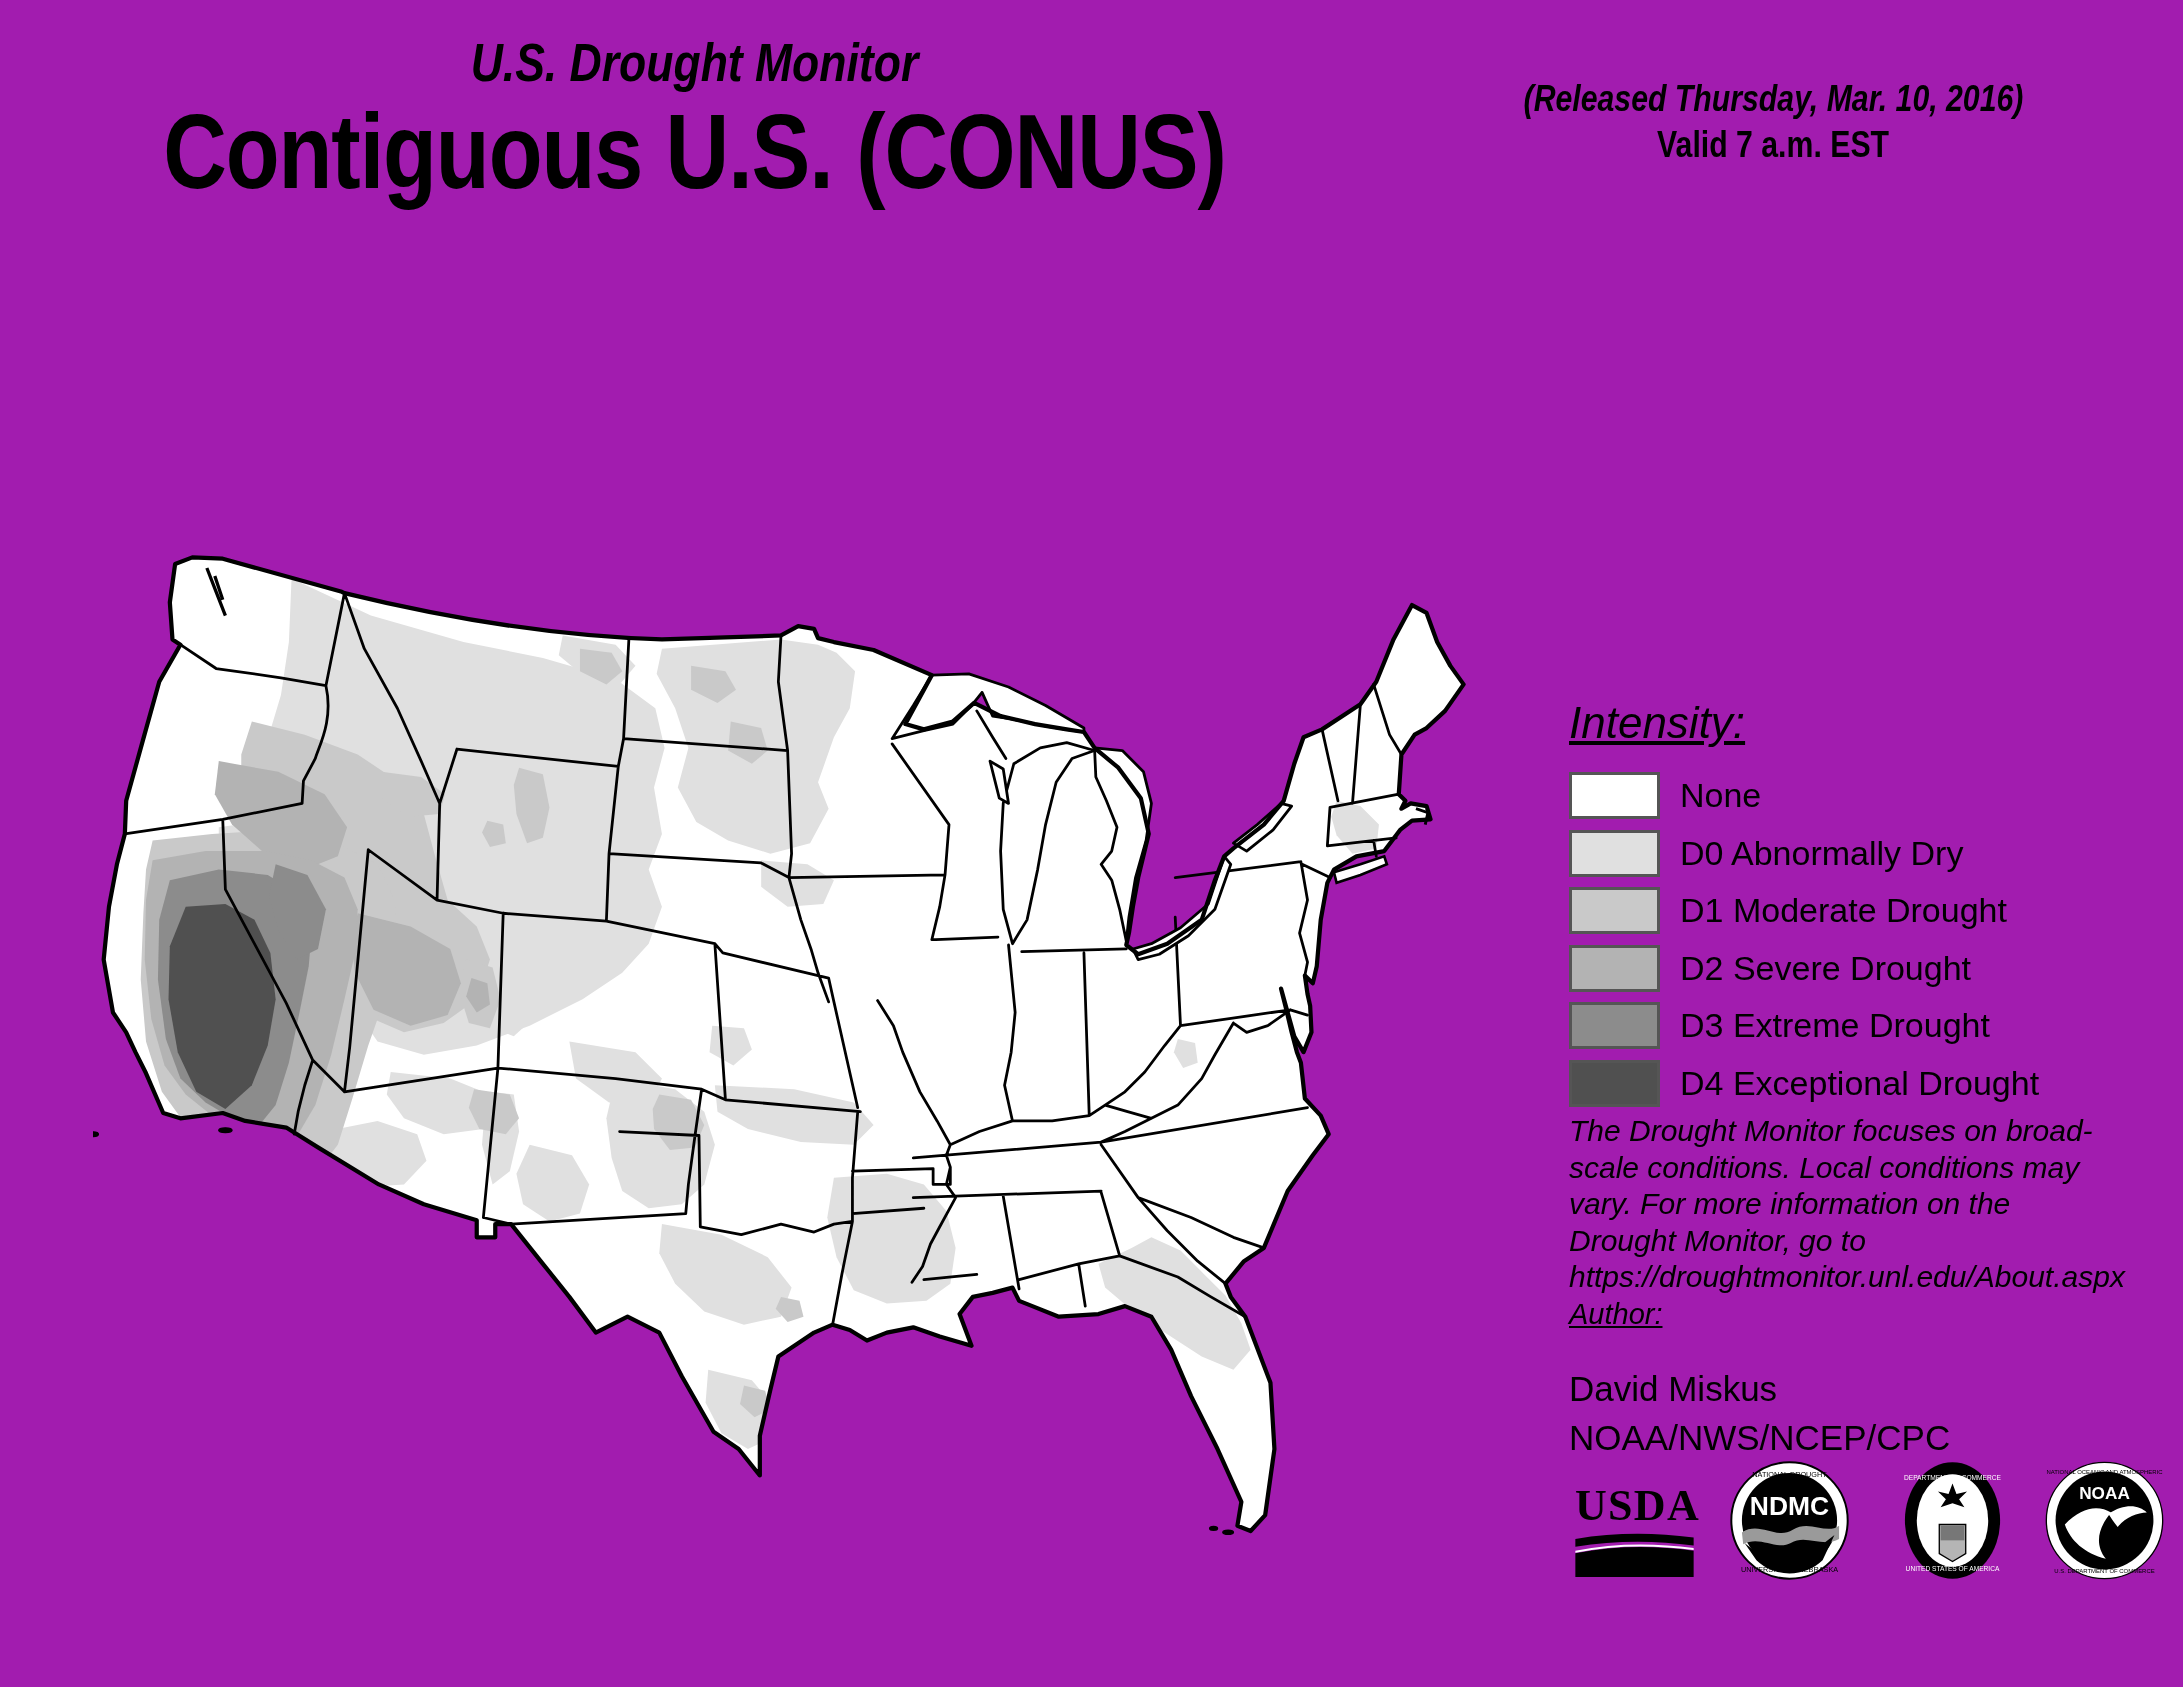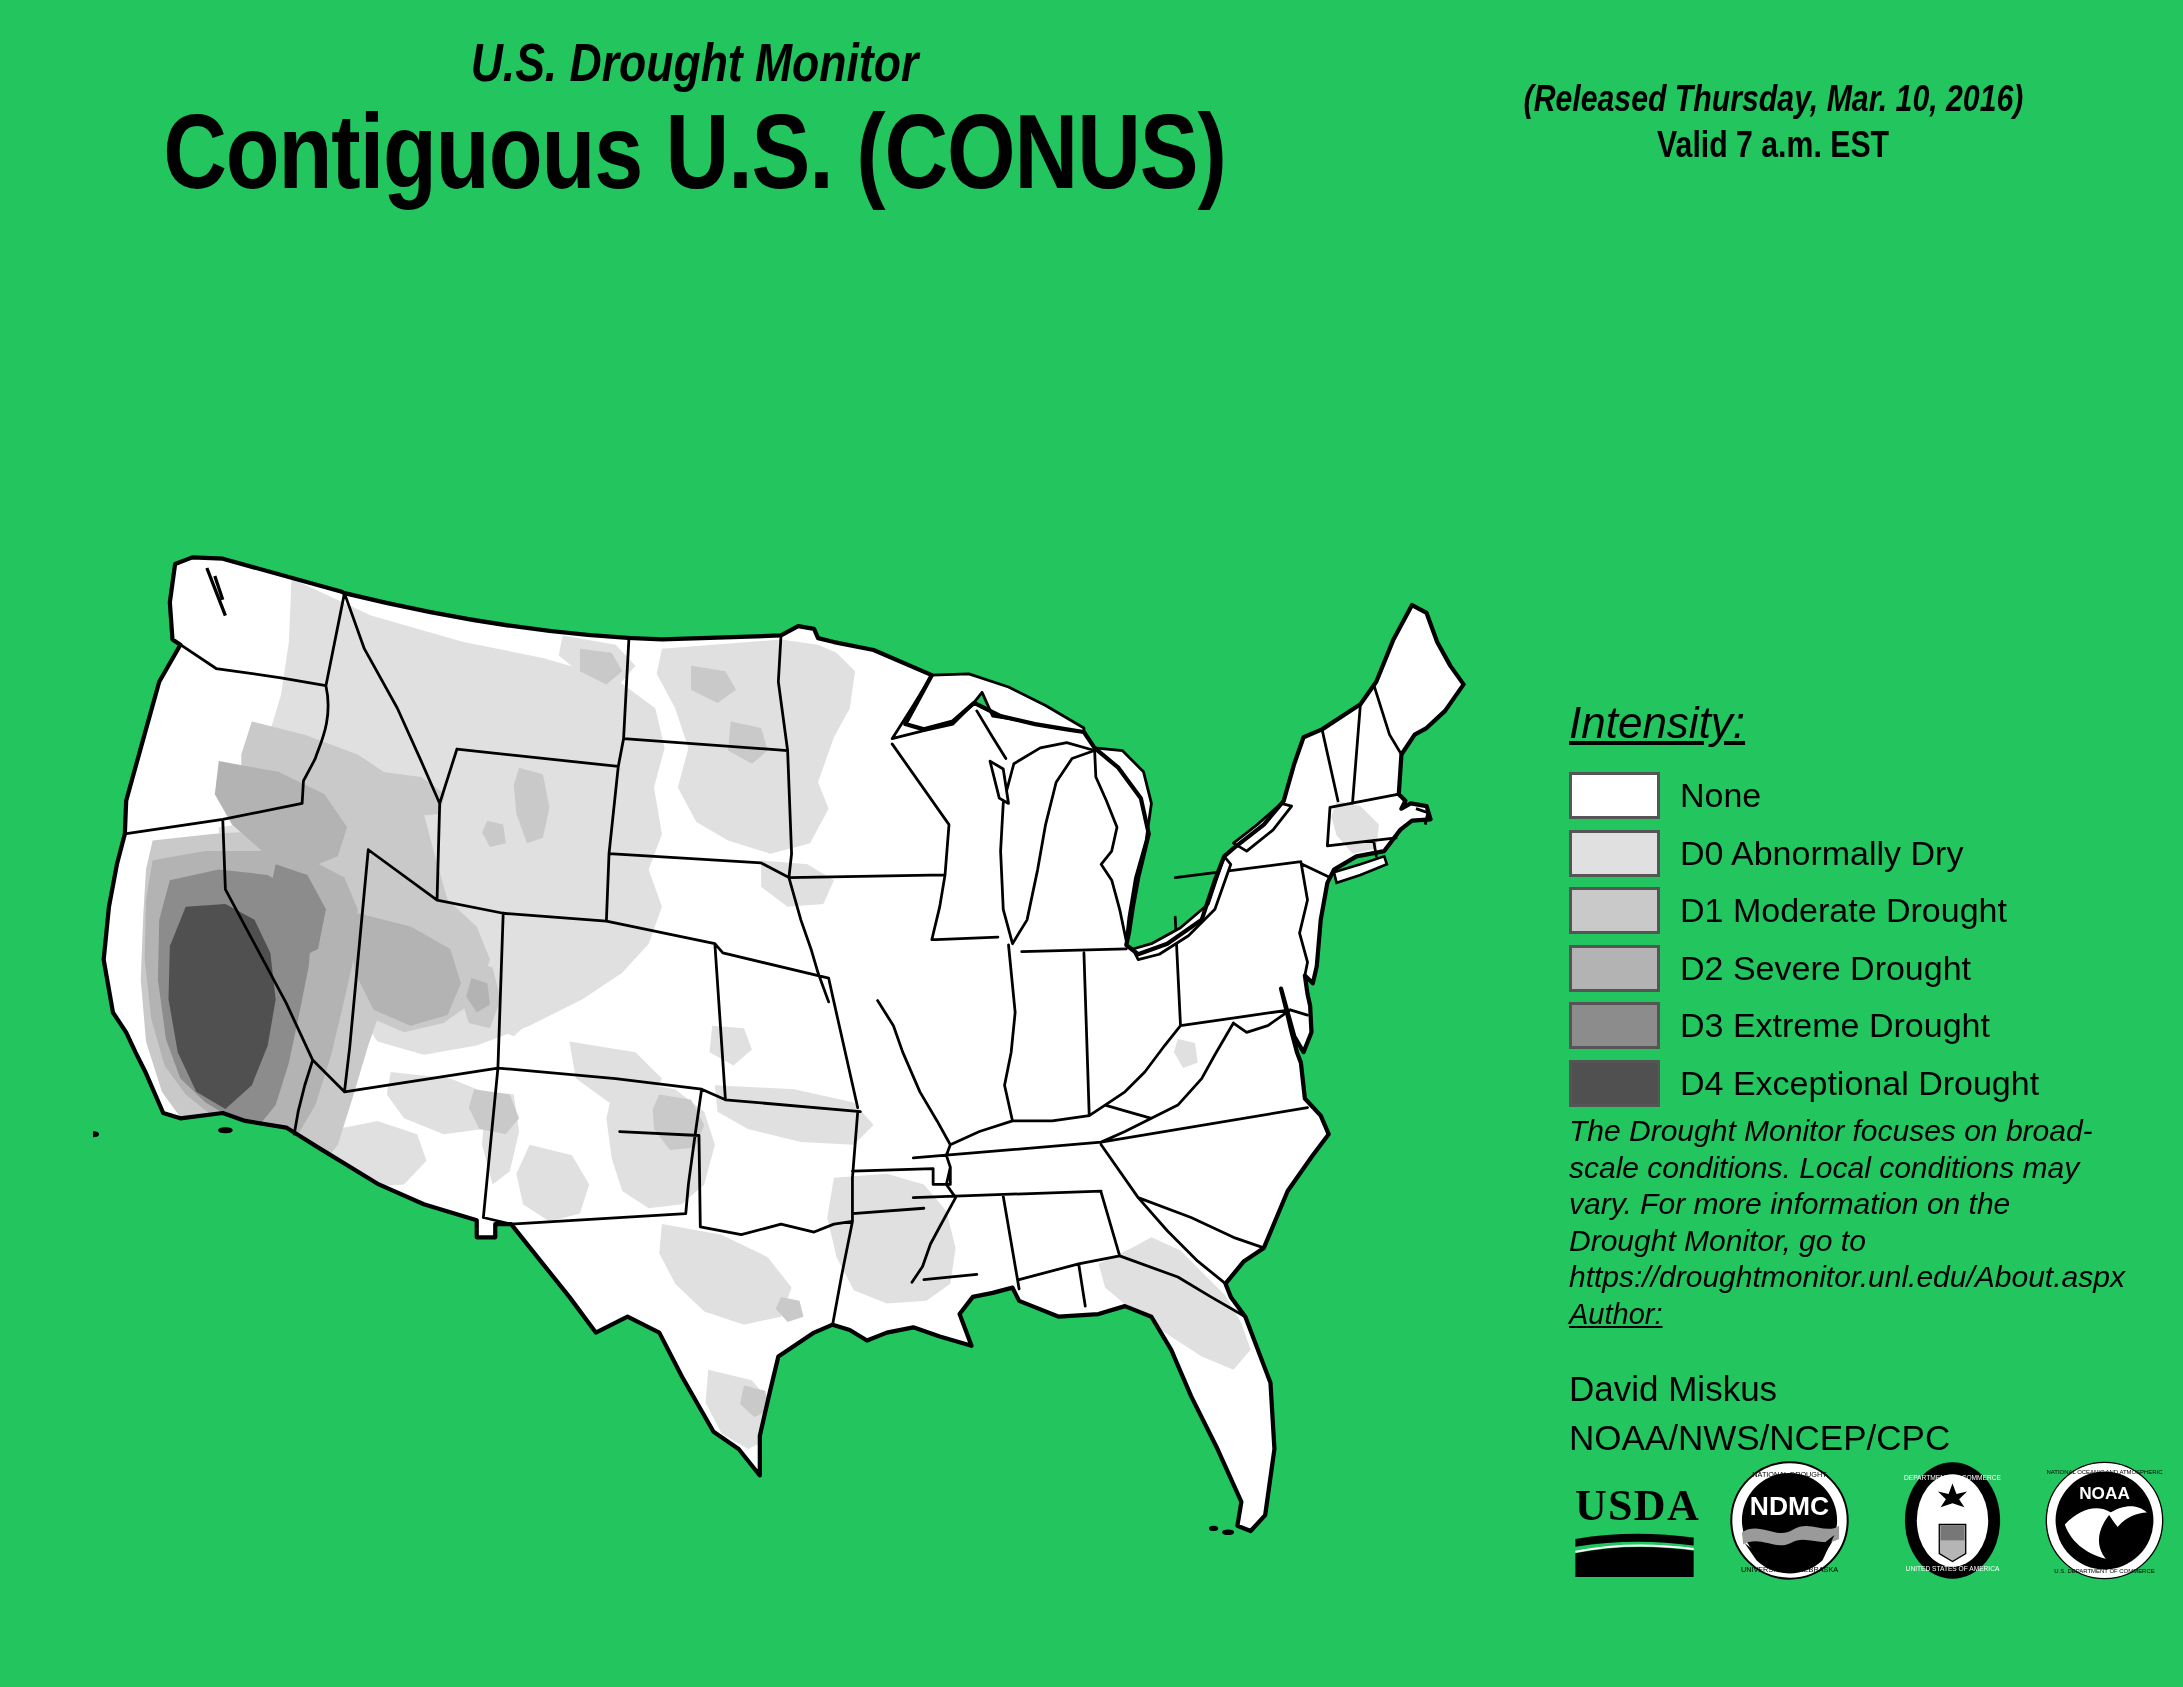--- a/index.html
+++ b/index.html
@@ -1,16 +1,16 @@
 <!DOCTYPE html>
 <html style="font-size:10.6px"><head>
 <meta charset="utf-8">
 <style>
   html,body{margin:0;padding:0;background:#fff;}
-  #page{position:relative;width:2183px;height:1687px;background:#22c55e;overflow:hidden;
+  #page{position:relative;width:2183px;height:1687px;background:#a21caf;overflow:hidden;
         font-family:"Liberation Sans","DejaVu Sans",sans-serif;color:#000;}
   .cond{display:inline-block;transform:scaleX(.84);transform-origin:center;white-space:nowrap;}
 
   #titleBlock{position:absolute;left:0;top:34px;width:1389px;text-align:center;}
   #titleMain{font-size:53px;font-weight:bold;font-style:italic;line-height:1.1;}
   #titleSub{font-size:105px;font-weight:bold;line-height:1.15;letter-spacing:-1.3px;}
 
   #dateBlock{position:absolute;left:1403px;top:63px;width:741px;text-align:center;}
   #dateMain{font-size:64px;font-weight:bold;}
   #dateReleased{font-size:36px;font-weight:bold;font-style:italic;margin-top:14.6px;}

